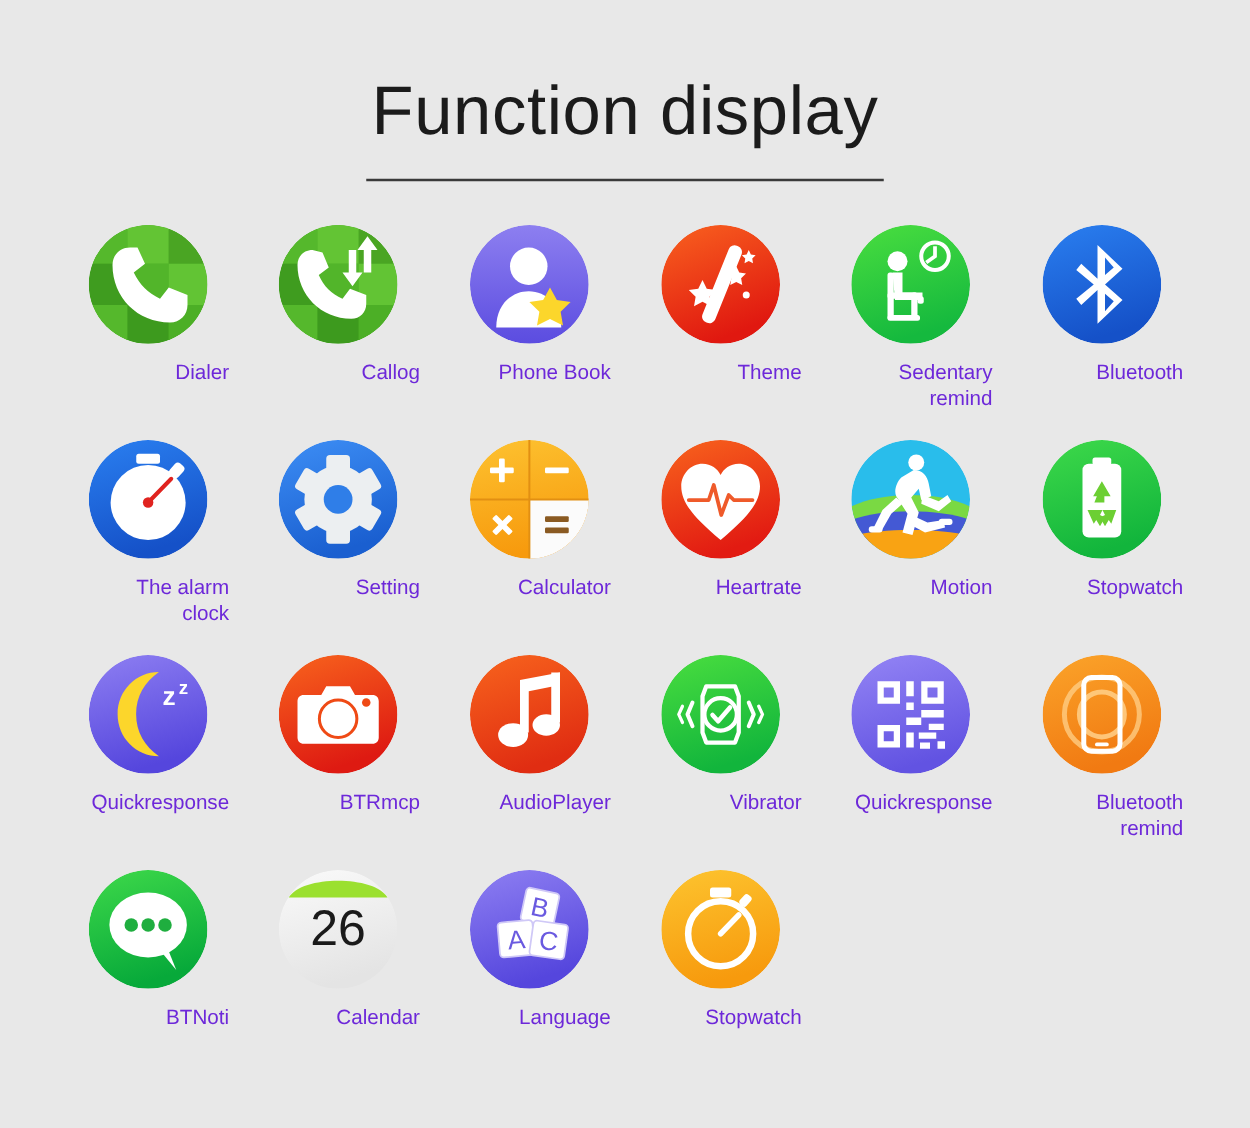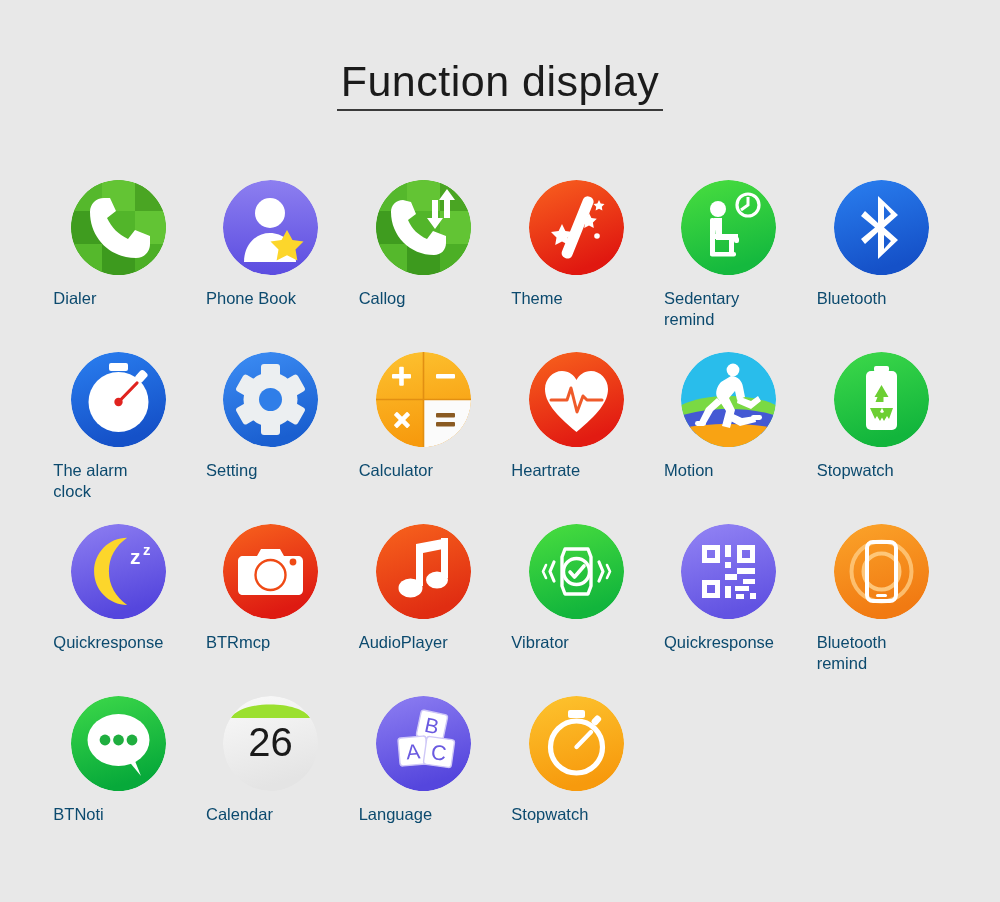--- a/index.html
+++ b/index.html
@@ -21,25 +21,25 @@
   }
   .title-wrap {
     position: absolute;
     top: 58px;
     left: 0;
     width: 1000px;
     text-align: center;
   }
   .title {
     display: inline-block;
-    font-size: 43px;
+    font-size: 55px;
     font-weight: 400;
     color: #1b1b1b;
     letter-spacing: 0.5px;
-    padding: 0 4px 4px 4px;
+    padding: 0 4px 24px 4px;
     border-bottom: 2px solid #3a3a3a;
     line-height: 1.1;
   }
   .grid {
     position: absolute;
     top: 180px;
     left: 42px;
     width: 916px;
     display: grid;
     grid-template-columns: repeat(6, 1fr);
@@ -55,22 +55,22 @@
     width: 95px;
     height: 95px;
     border-radius: 50%;
     position: relative;
     overflow: hidden;
     flex: 0 0 auto;
   }
   .label {
     margin-top: 13px;
     font-size: 16.5px;
-    color: #0c4a6e;
-    text-align: left;
+    color: #6d28d9;
+    text-align: right;
     line-height: 1.28;
     width: 130px;
     font-family: "Liberation Sans", sans-serif;
   }
   .icon svg { display: block; width: 95px; height: 95px; }
 </style>
 </head>
 <body>
 
 <div class="page">
@@ -98,43 +98,20 @@
             <rect x="31" y="31" width="33" height="33" fill="#52b52a"></rect>
             <rect x="64" y="31" width="31" height="33" fill="#62c434"></rect>
             <rect x="0" y="64" width="31" height="31" fill="#55b82c"></rect>
             <rect x="31" y="64" width="33" height="31" fill="#3d9a1e"></rect>
             <rect x="64" y="64" width="31" height="31" fill="#4caf26"></rect>
             <path d="M33 18 c-8 0 -14 6 -14 14 0 26 20 46 46 46 8 0 14 -6 14 -14 l0 -8 -15 -6 -7 9 c-10 -5 -16 -11 -21 -21 l9 -7 -6 -13 z" fill="#ffffff"></path>
           </g>
         </svg>
       </div>
       <div class="label">Dialer</div>
-    </div>
-
-    <div class="cell">
-      <div class="icon">
-        <svg viewBox="0 0 95 95">
-          <defs>
-            <clipPath id="c2">
-                <circle cx="47.5" cy="47.5" r="47.5"></circle>
-              </clipPath>
-            <linearGradient id="g2" x1="0" y1="0" x2="0" y2="1">
-              <stop offset="0" stop-color="#8d7ff0"></stop>
-                <stop offset="1" stop-color="#5b4ce0"></stop>
-            </linearGradient>
-          </defs>
-          <g clip-path="url(#c2)">
-            <rect width="95" height="95" fill="url(#g2)"></rect>
-            <circle cx="47" cy="33" r="15" fill="#ffffff"></circle>
-            <path d="M21 82 c0 -18 12 -29 26 -29 14 0 26 11 26 29 z" fill="#ffffff"></path>
-            <path d="M64 50 l5.5 10 11 1.6 -8 7.8 1.9 11 -10.4 -5.2 -10.4 5.2 1.9 -11 -8 -7.8 11 -1.6 z" fill="#fcd62b"></path>
-          </g>
-        </svg>
-      </div>
-      <div class="label">Phone Book</div>
     </div>
 
     <div class="cell">
       <div class="icon">
         <svg viewBox="0 0 95 95">
           <defs>
               <clipPath id="c3">
                 <circle cx="47.5" cy="47.5" r="47.5"></circle>
               </clipPath>
             </defs>
@@ -155,20 +132,43 @@
           </g>
         </svg>
       </div>
       <div class="label">Callog</div>
     </div>
 
     <div class="cell">
       <div class="icon">
         <svg viewBox="0 0 95 95">
           <defs>
+            <clipPath id="c2">
+                <circle cx="47.5" cy="47.5" r="47.5"></circle>
+              </clipPath>
+            <linearGradient id="g2" x1="0" y1="0" x2="0" y2="1">
+              <stop offset="0" stop-color="#8d7ff0"></stop>
+                <stop offset="1" stop-color="#5b4ce0"></stop>
+            </linearGradient>
+          </defs>
+          <g clip-path="url(#c2)">
+            <rect width="95" height="95" fill="url(#g2)"></rect>
+            <circle cx="47" cy="33" r="15" fill="#ffffff"></circle>
+            <path d="M21 82 c0 -18 12 -29 26 -29 14 0 26 11 26 29 z" fill="#ffffff"></path>
+            <path d="M64 50 l5.5 10 11 1.6 -8 7.8 1.9 11 -10.4 -5.2 -10.4 5.2 1.9 -11 -8 -7.8 11 -1.6 z" fill="#fcd62b"></path>
+          </g>
+        </svg>
+      </div>
+      <div class="label">Phone Book</div>
+    </div>
+
+    <div class="cell">
+      <div class="icon">
+        <svg viewBox="0 0 95 95">
+          <defs>
             <clipPath id="c4">
                 <circle cx="47.5" cy="47.5" r="47.5"></circle>
               </clipPath>
             <linearGradient id="g4" x1="0" y1="0" x2="0.4" y2="1">
               <stop offset="0" stop-color="#f9621f"></stop>
                 <stop offset="1" stop-color="#e01810"></stop>
             </linearGradient>
           </defs>
           <g clip-path="url(#c4)">
             <rect width="95" height="95" fill="url(#g4)"></rect>

